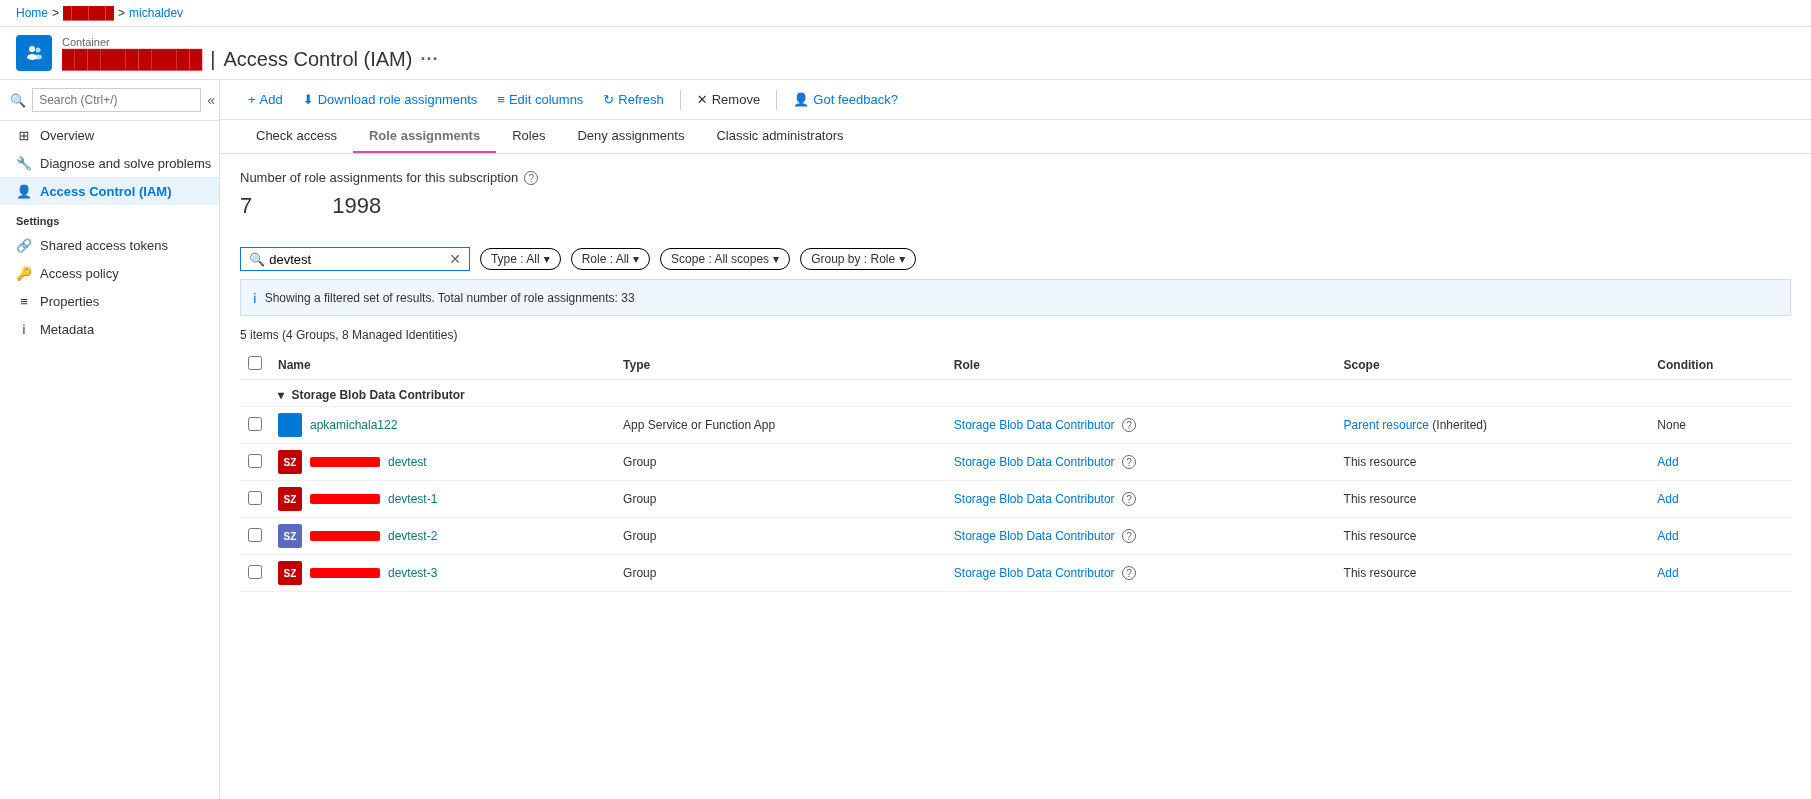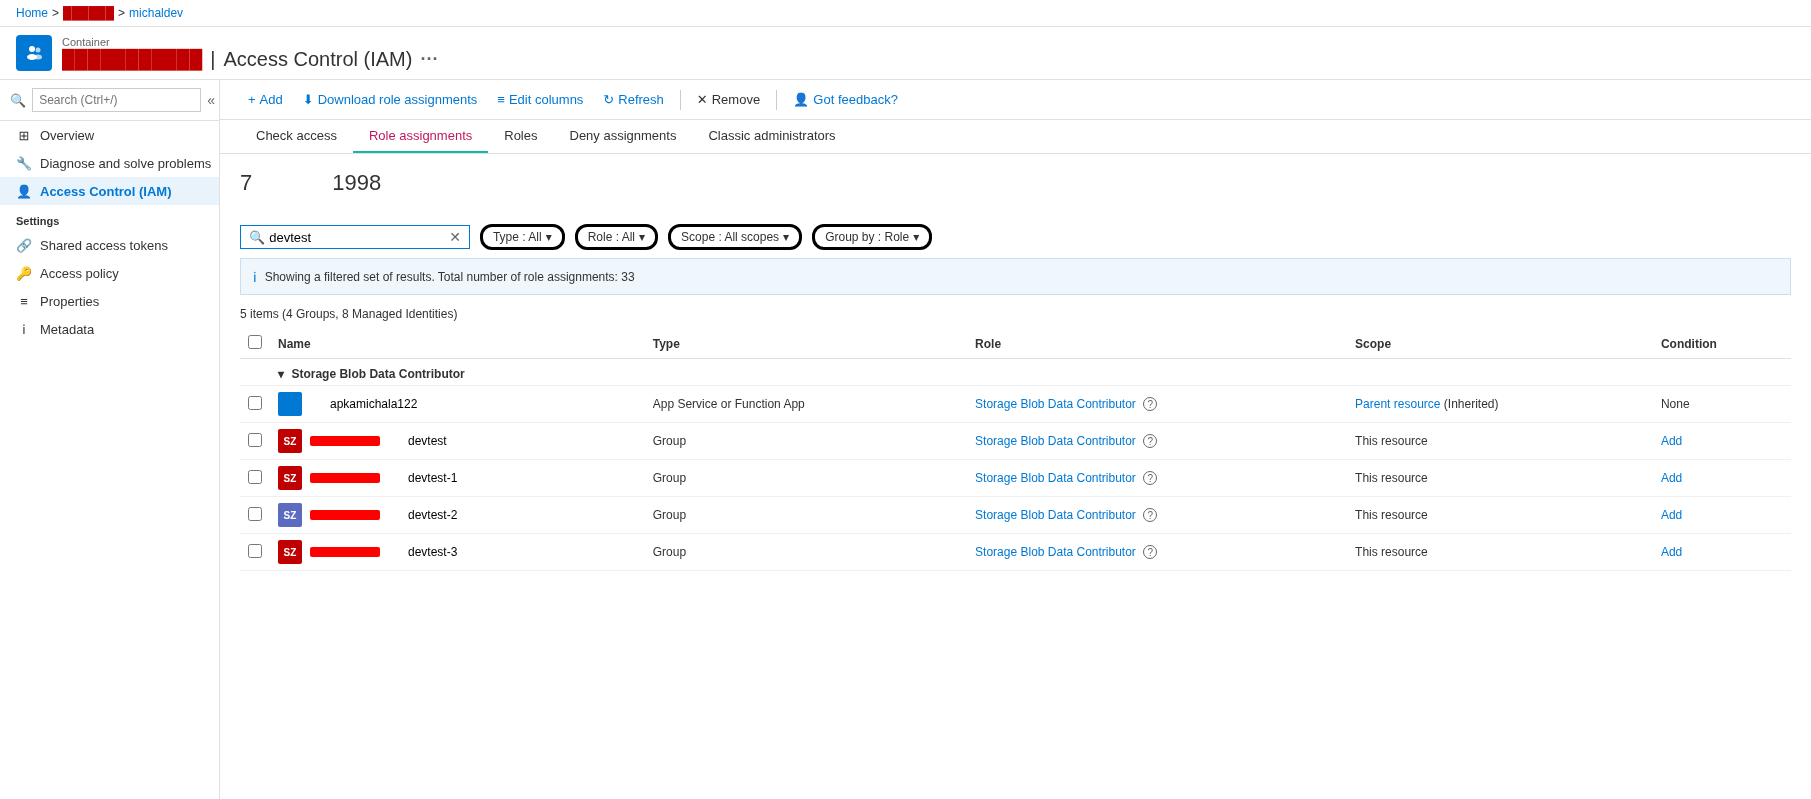--- a/index.html
+++ b/index.html
@@ -37,50 +37,50 @@
     .content { flex: 1; overflow-y: auto; padding: 0; }
 
     
     .toolbar { display: flex; align-items: center; gap: 4px; padding: 8px 20px; border-bottom: 1px solid #e0e0e0; }
     .toolbar-btn { display: flex; align-items: center; gap: 4px; background: none; border: none; cursor: pointer; color: #0078d4; font-size: 13px; padding: 4px 8px; }
     .toolbar-separator { width: 1px; height: 20px; background: #ccc; margin: 0 4px; }
 
     
     .tabs { display: flex; align-items: flex-start; gap: 0; padding: 0 20px; border-bottom: 1px solid #e0e0e0; }
     .tab { padding: 8px 16px; cursor: pointer; font-size: 13px; color: #333; border-bottom: 2px solid transparent; white-space: nowrap; }
-    .tab.active { color: #be185d; border-bottom: 2px solid #14b8a6; font-weight: 400; }
+    .tab.active { color: #737373; border-bottom: 2px solid #ec4899; font-weight: 700; }
 
     
     .stats-section { padding: 16px 20px 8px; }
     .stats-title { font-size: 13px; font-weight: 400; color: #333; display: flex; align-items: center; gap: 6px; margin-bottom: 8px; }
     .stats-row { display: flex; gap: 80px; margin-bottom: 12px; }
     .stat-item { display: flex; flex-direction: column; }
     .stat-number { font-size: 22px; font-weight: 300; color: #333; }
 
     
     .filters { display: flex; align-items: center; gap: 10px; padding: 8px 20px; }
     .search-filter { display: flex; align-items: center; border: 1px solid #0078d4; padding: 3px 8px; gap: 4px; min-width: 200px; }
     .search-filter input { border: none; outline: none; font-size: 13px; flex: 1; }
     .search-filter .clear-btn { background: none; border: none; cursor: pointer; color: #666; font-size: 14px; }
-    .filter-pill { display: flex; align-items: center; gap: 4px; border: 3px solid #000000; border-radius: 12px; padding: 3px 10px; cursor: pointer; font-size: 12px; background: #fff; }
+    .filter-pill { display: flex; align-items: center; gap: 4px; border: 1px solid #000000; border-radius: 12px; padding: 3px 10px; cursor: pointer; font-size: 12px; background: #fff; }
 
     
     .info-bar { margin: 0 20px 8px; background: #eff6fc; border: 1px solid #c7e0f4; padding: 8px 12px; display: flex; align-items: center; gap: 8px; font-size: 12px; color: #333; }
 
     
     .table-section { padding: 4px 20px; }
     .table-summary { font-size: 12px; color: #333; margin-bottom: 8px; }
     .data-table { width: 100%; border-collapse: collapse; }
     .data-table th { text-align: left; padding: 6px 8px; font-size: 12px; font-weight: 600; color: #333; border-bottom: 1px solid #e0e0e0; white-space: nowrap; }
     .data-table td { padding: 6px 8px; font-size: 12px; border-bottom: 1px solid #f0f0f0; vertical-align: middle; }
     .group-row td { font-weight: 600; padding: 8px 8px 4px; color: #333; }
     .checkbox { width: 14px; height: 14px; cursor: pointer; }
     .avatar { width: 24px; height: 24px; border-radius: 2px; display: flex; align-items: center; justify-content: center; font-size: 10px; font-weight: 700; color: #fff; flex-shrink: 0; }
     .name-cell { display: flex; align-items: center; gap: 8px; }
-    .name-link { color: #000000; text-decoration: none; cursor: pointer; margin-left: 20px; }
+    .name-link { color: #0f766e; text-decoration: none; cursor: pointer; }
     .role-link { color: #0078d4; text-decoration: none; cursor: pointer; }
     .scope-link { color: #0078d4; text-decoration: none; cursor: pointer; }
     .add-link { color: #0078d4; text-decoration: none; cursor: pointer; }
     .redacted { display: inline-block; width: 70px; height: 10px; background: #ff0000; border-radius: 2px; vertical-align: middle; }
     .info-icon { display: inline-block; width: 14px; height: 14px; border-radius: 50%; border: 1px solid #666; text-align: center; line-height: 13px; font-size: 10px; color: #666; cursor: pointer; }
   </style>
 </head>
 <body>
 
 <div class="top-bar">
@@ -188,20 +188,24 @@
 
     <div class="tabs">
       <div class="tab">Check access</div>
       <div class="tab active">Role assignments</div>
       <div class="tab">Roles</div>
       <div class="tab">Deny assignments</div>
       <div class="tab">Classic administrators</div>
     </div>
 
     <div class="stats-section">
+      <div class="stats-title">
+        <span>Number of role assignments for this subscription</span>
+        <span class="info-icon">?</span>
+      </div>
       <div class="stats-row">
         <div class="stat-item">
           <span class="stat-number">7</span>
         </div>
         <div class="stat-item">
           <span class="stat-number">1998</span>
         </div>
       </div>
     </div>
 

